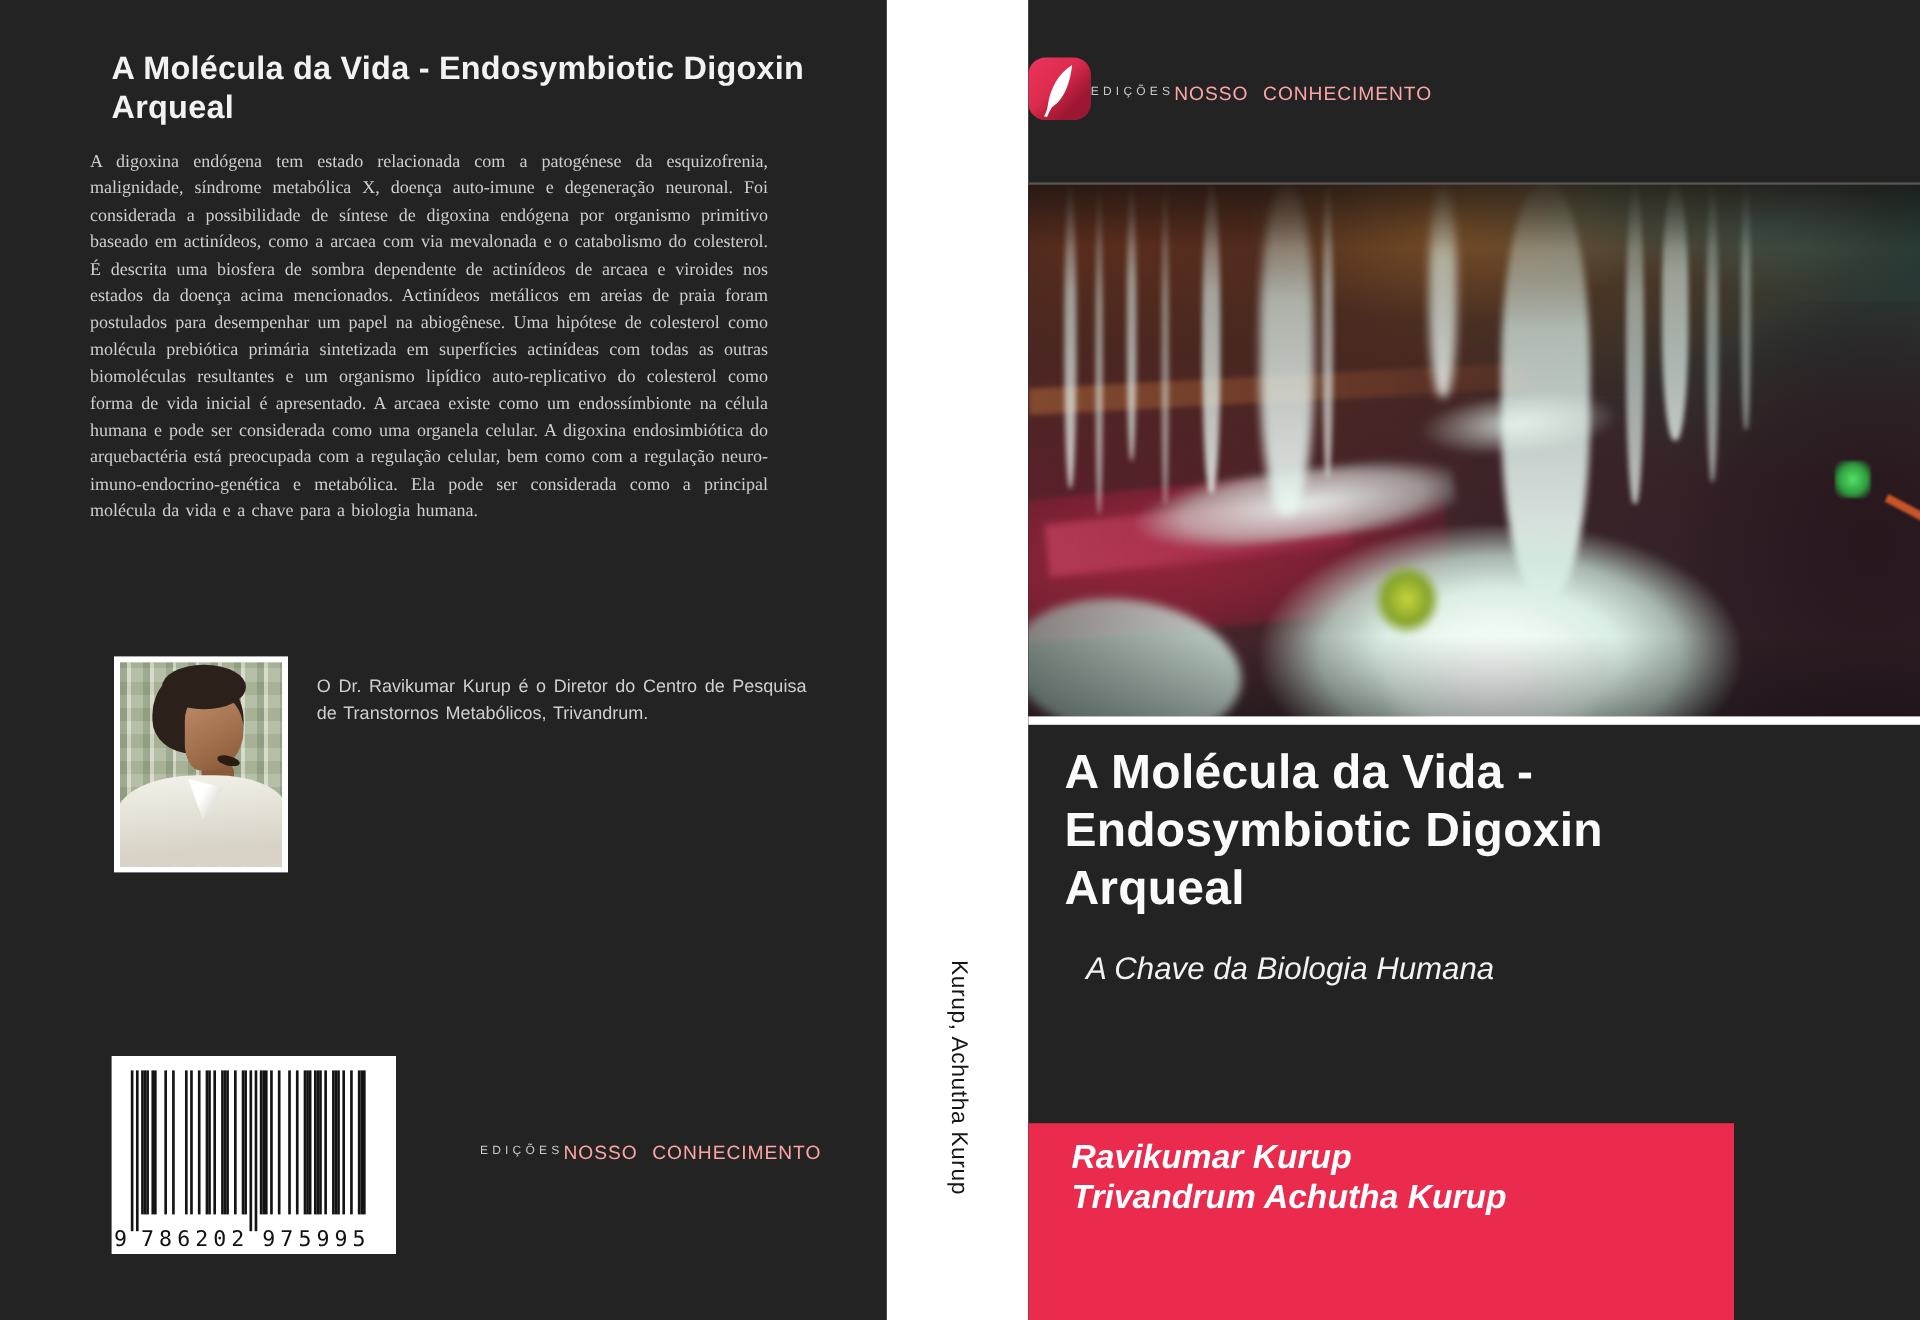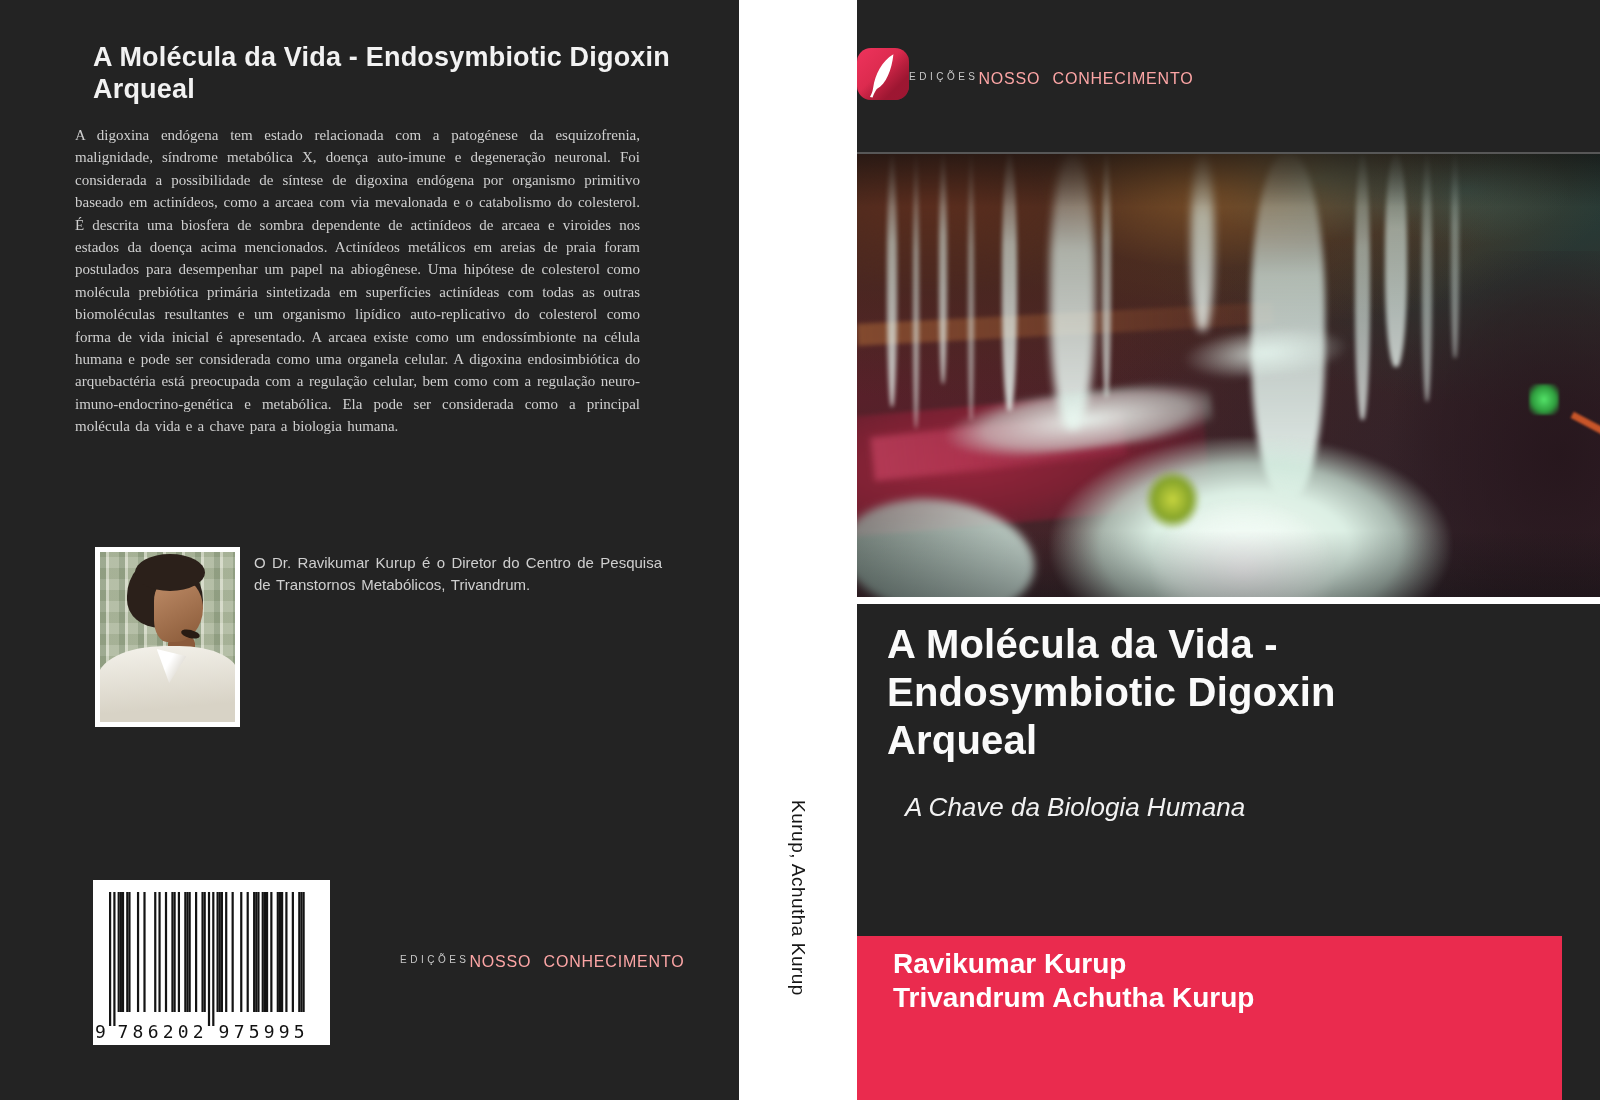--- a/index.html
+++ b/index.html
@@ -39,21 +39,21 @@
   }
   .ph { position:absolute; }
   .ph-hair  { left:20%; top:3%;  width:56%; height:42%; background:#2b201a; border-radius:55% 60% 45% 50% / 62% 70% 40% 45%; }
   .ph-face  { left:40%; top:15%; width:36%; height:38%; background:linear-gradient(150deg,#b5835f 20%,#91613f 85%); border-radius:40% 60% 68% 32% / 42% 55% 62% 40%; }
   .ph-hair2 { left:26%; top:1%;  width:52%; height:22%; background:#2b201a; border-radius:50%; }
   .ph-must  { left:60%; top:46%; width:14%; height:4.5%; background:#281c13; border-radius:50%; transform:rotate(14deg); }
   .ph-neck  { left:50%; top:49%; width:20%; height:12%; background:#8a5a3b; border-radius:40%; }
   .ph-shirt { left:-2%; top:55%; width:104%; height:47%; background:linear-gradient(175deg,#f4f2eb,#d8d3c6 75%); border-radius:48% 42% 0 0 / 42% 34% 0 0; }
   .ph-collar{ left:42%; top:57%; width:22%; height:20%; background:linear-gradient(120deg,#ffffff 40%,#c9c3b5); clip-path:polygon(0 0,100% 22%,42% 100%); }
   .author-bio {
-    position:absolute; left:250px; top:548px; width:408px; margin:4px;
+    position:absolute; left:250px; top:548px; width:408px; margin:14px;
     font-size:15px; line-height:22.4px; color: var(--body-text,#cfcfcf);
     text-align: justify; word-spacing:1.5px;
   }
   .barcode-box {
     position:absolute; left:93px; top:880px; width:237px; height:165px; background:#fff;
   }
   .barcode-box svg { display:block; width:100%; height:100%; }
 
   
   .pub { display:flex; flex-direction:row; align-items:center; }
@@ -167,23 +167,23 @@
   .front-title {
     position:absolute; left:30px; top:620px; width:548px; margin:0;
     font-size:40px; line-height:48px; font-weight:700; letter-spacing:.2px;
     color:#fafafa;
   }
   .front-subtitle {
     position:absolute; left:32px; top:776px; margin:16px;
     font-size:26px; font-style:italic; font-weight:400; color:#f2f2f2;
   }
   .author-band {
-    position:absolute; left:0; top:936px; width:705px; height:164px;
+    position:absolute; left:0; top:936px; width:588px; height:164px;
     background: var(--accent-pink,#ea2b4e);
-    padding:11px 0 0 36px; color:#ffffff;
+    padding:11px 0 0 36px; color:#ffffff;font-style:italic;
   }
   .author-line { font-size:28px; font-weight:700; line-height:34px; }
 
   
   .spine-text {
     position:absolute; left:50%; top:800px; transform:translateX(-50%);
     writing-mode:vertical-rl; white-space:nowrap;
     font-size:19px; letter-spacing:.5px; color:#161616;
   }
 </style>

